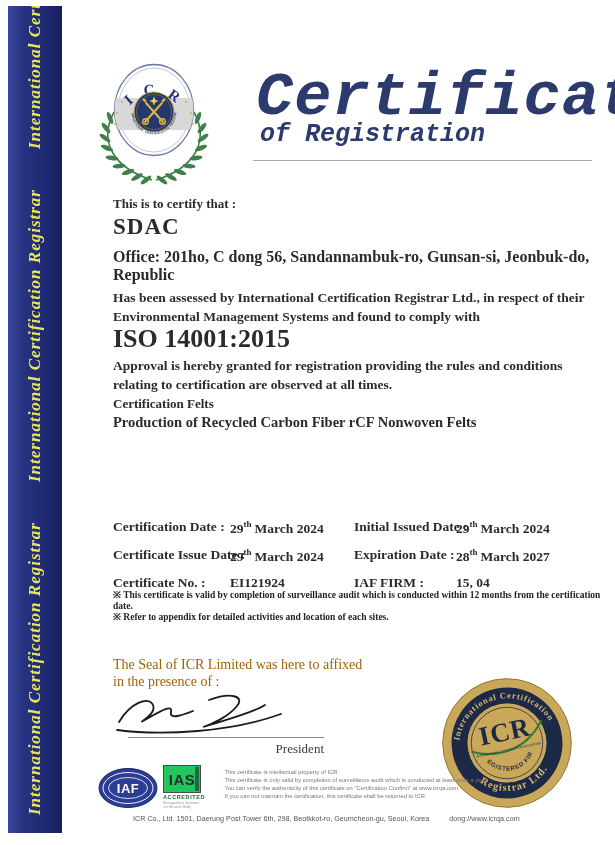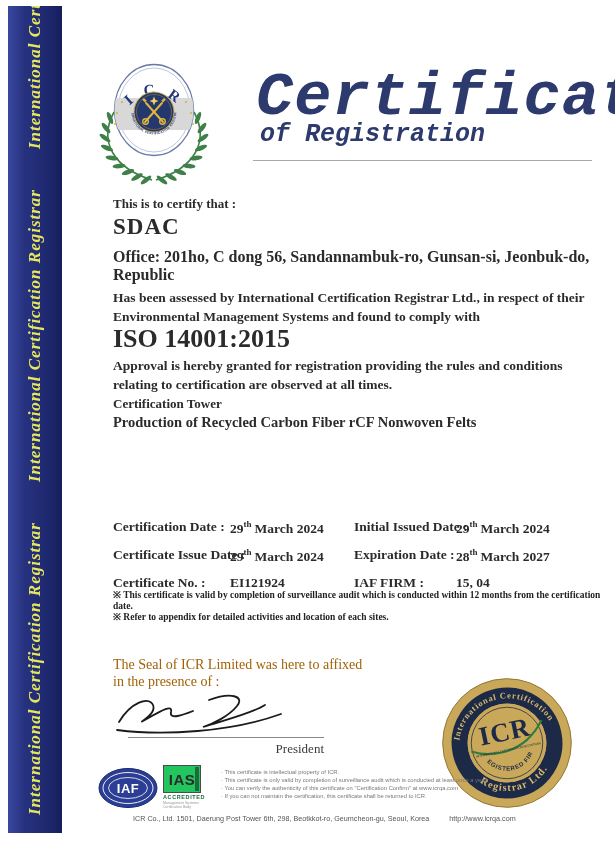--- a/index.html
+++ b/index.html
@@ -151,21 +151,21 @@
   <div class="abs b address">Office: 201ho, C dong 56, Sandannambuk-ro, Gunsan-si, Jeonbuk-do, Republic</div>
   <div class="abs b assessed">
     <div>Has been assessed by International Certification Registrar Ltd., in respect of their</div>
     <div>Environmental Management Systems and found to comply with</div>
   </div>
   <div class="abs b standard">ISO 14001:2015</div>
   <div class="abs b approval">
     <div>Approval is hereby granted for registration providing the rules and conditions</div>
     <div>relating to certification are observed at all times.</div>
   </div>
-  <div class="abs b scope-label">Certification Tower</div>
+  <div class="abs b scope-label">Certification Felts</div>
   <div class="abs b scope-value">Production of Recycled Carbon Fiber rCF Nonwoven Felts</div>
 
   <div class="dl" style="left:113px;top:519px">Certification Date :</div>
   <div class="dv" style="left:230px;top:519px"><span>29</span><sup>th</sup><span class="vr">March 2024</span></div>
   <div class="dl" style="left:354px;top:519px">Initial Issued Date :</div>
   <div class="dv" style="left:456px;top:519px"><span>29</span><sup>th</sup><span class="vr">March 2024</span></div>
 
   <div class="dl" style="left:113px;top:547px">Certificate Issue Date :</div>
   <div class="dv" style="left:230px;top:547px"><span>29</span><sup>th</sup><span class="vr">March 2024</span></div>
   <div class="dl" style="left:354px;top:547px">Expiration Date :</div>
@@ -238,16 +238,16 @@
 
   <ul class="bullets">
     <li>This certificate is intellectual property of ICR.</li>
     <li>This certificate is only valid by completion of surveillance audit which is conducted at least once a year.</li>
     <li>You can verify the authenticity of this certificate on "Certification Confirm" at www.icrqa.com</li>
     <li>If you can not maintain the certification, this certificate shall be returned to ICR.</li>
   </ul>
 
   <div class="footer-line">
     <span>ICR Co., Ltd. 1501, Daerung Post Tower 6th, 298, Beotkkot-ro, Geumcheon-gu, Seoul, Korea</span>
-    <span class="site">http://www.icrqa.com</span>
+    <span class="site">dong://www.icrqa.com</span>
   </div>
 
 </div>
 
 </body></html>

